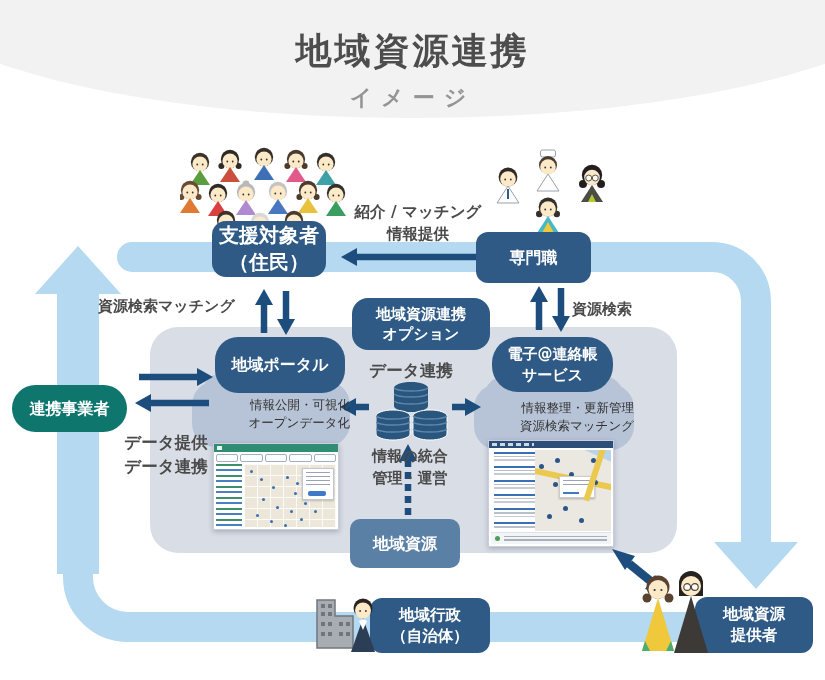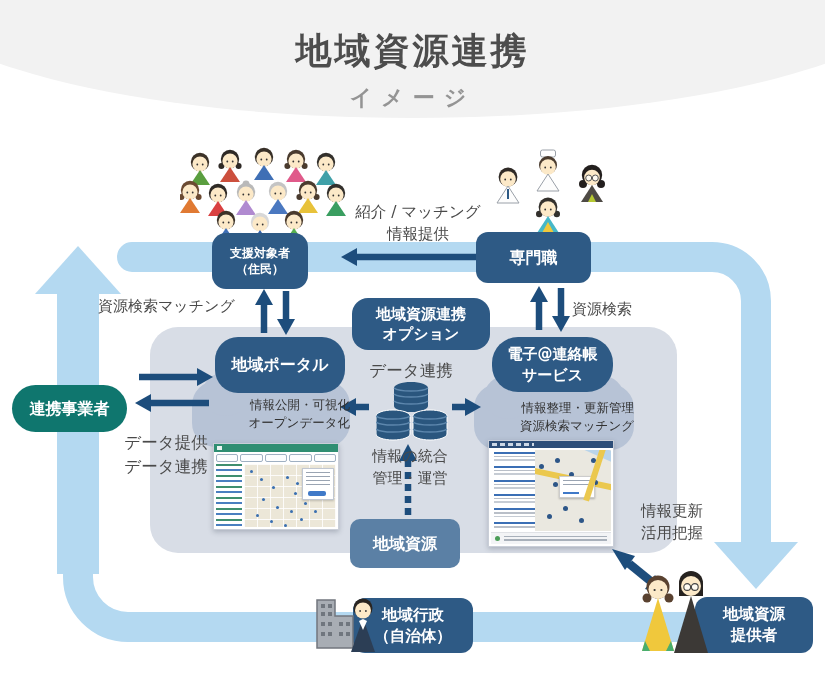--- a/index.html
+++ b/index.html
@@ -24,21 +24,21 @@
 
   
   .cloud{position:absolute;background:#b7c3d6;border-radius:24px}
   .cloud::before,.cloud::after{content:"";position:absolute;background:#b7c3d6;border-radius:50%;width:48px;height:44px;top:-9px}
   .cloud::before{left:10px}
   .cloud::after{right:10px}
   .cloud .ctext{position:absolute;left:0;right:0;top:50%;transform:translateY(-50%);text-align:right;font-size:12.5px;color:#333;line-height:1.45;z-index:2}
   .cloud .ln{display:block}
 
   
-  .lbl{position:absolute;color:#4a4a4a;font-weight:400;line-height:1.45}
+  .lbl{position:absolute;color:#4a4a4a;font-weight:700;line-height:1.45}
   .lbl .ln{display:block}
   .tc{text-align:center}
 
   
   .shot{position:absolute;background:#fff;border:1px solid #c9ced8;box-shadow:0 2px 5px rgba(50,60,80,.28)}
   .shot-left{left:213px;top:443px;width:124px;height:85px}
   .sl-head{position:absolute;left:0;top:0;right:0;height:8px;background:#2f8e72}
   .sl-head::before{content:"";position:absolute;left:3px;top:2px;width:5px;height:4px;background:#fff;opacity:.9}
   .sl-nav{position:absolute;left:2px;top:10px;right:2px;height:8px;display:flex;gap:2px}
   .pill{flex:1;border:1px solid #9fb0c2;border-radius:2px;background:#fcfdfe}
@@ -343,21 +343,21 @@
         <circle cx="-8.8" cy="7" r="3.2" fill="#33302c"></circle>
         <circle cx="8.8" cy="7" r="3.2" fill="#33302c"></circle>
       <circle cy="2" r="7.8" fill="#fce9c8"></circle>
         <circle cx="-2.8" cy="2.5" r=".9" fill="#333"></circle>
         <circle cx="2.8" cy="2.5" r=".9" fill="#333"></circle>
       <path d="M-11 26 L0 9 L11 26 Z" fill="#46b8c8"></path>
         <path d="M-6 26 L0 15 L6 26 Z" fill="#f0c83c"></path>
     </g>
   </svg>
 
-  <div class="box navy" style="left:212px;top:233px;width:96px;height:56px;border-radius:14px;font-size:12px">
+  <div class="box navy" style="left:212px;top:221px;width:114px;height:56px;border-radius:14px;font-size:20px">
     <span class="ln">支援対象者</span>
     <span class="ln">（住民）</span>
   </div>
   <div class="box navy" style="left:476px;top:232px;width:115px;height:51px;border-radius:12px;font-size:16px">
     <span class="ln">専門職</span>
   </div>
   <div class="box navy" style="left:352px;top:298px;width:138px;height:52px;border-radius:16px;font-size:15px">
     <span class="ln">地域資源連携</span>
     <span class="ln">オプション</span>
   </div>
@@ -367,21 +367,21 @@
   <div class="box navy" style="left:492px;top:337px;width:121px;height:55px;border-radius:26px;font-size:15px">
     <span class="ln">電子@連絡帳</span>
     <span class="ln">サービス</span>
   </div>
   <div class="box bright" style="left:12px;top:385px;width:115px;height:47px;border-radius:24px;font-size:16px">
     <span class="ln">連携事業者</span>
   </div>
   <div class="box slate" style="left:350px;top:519px;width:110px;height:49px;border-radius:10px;font-size:16px">
     <span class="ln">地域資源</span>
   </div>
-  <div class="box navy" style="left:353px;top:598px;width:120px;height:55px;border-radius:12px;font-size:15.5px">
+  <div class="box navy" style="left:370px;top:598px;width:120px;height:55px;border-radius:12px;font-size:15.5px">
     <span class="ln">地域行政</span>
     <span class="ln">（自治体）</span>
   </div>
   <div class="box navy" style="left:695px;top:597px;width:118px;height:56px;border-radius:12px;font-size:15.5px">
     <span class="ln">地域資源</span>
     <span class="ln">提供者</span>
   </div>
 
   <svg class="abs" style="left:313px;top:592px" width="66" height="62" viewBox="0 0 66 62">
     <path d="M4 8 H22 V24 H40 V56 H4 Z" fill="#a8adb4" stroke="#71767d" stroke-width="1.5"></path>
@@ -438,18 +438,14 @@
   <div class="lbl" style="left:572px;top:299px;font-size:15px">資源検索</div>
   <div class="lbl tc" style="left:346px;top:359px;width:130px;font-size:16.5px">データ連携</div>
   <div class="lbl tc" style="left:116px;top:431px;width:100px;font-size:16.5px">
     <span class="ln">データ提供</span>
     <span class="ln">データ連携</span>
   </div>
   <div class="lbl tc" style="left:358px;top:446px;width:104px;font-size:15px">
     <span class="ln">情報の統合</span>
     <span class="ln">管理・運営</span>
   </div>
-  <div class="lbl tc" style="left:630px;top:500px;width:84px;font-size:15.5px">
-    <span class="ln">情報更新</span>
-    <span class="ln">活用把握</span>
-  </div>
 
 </div>
 
 </body></html>

